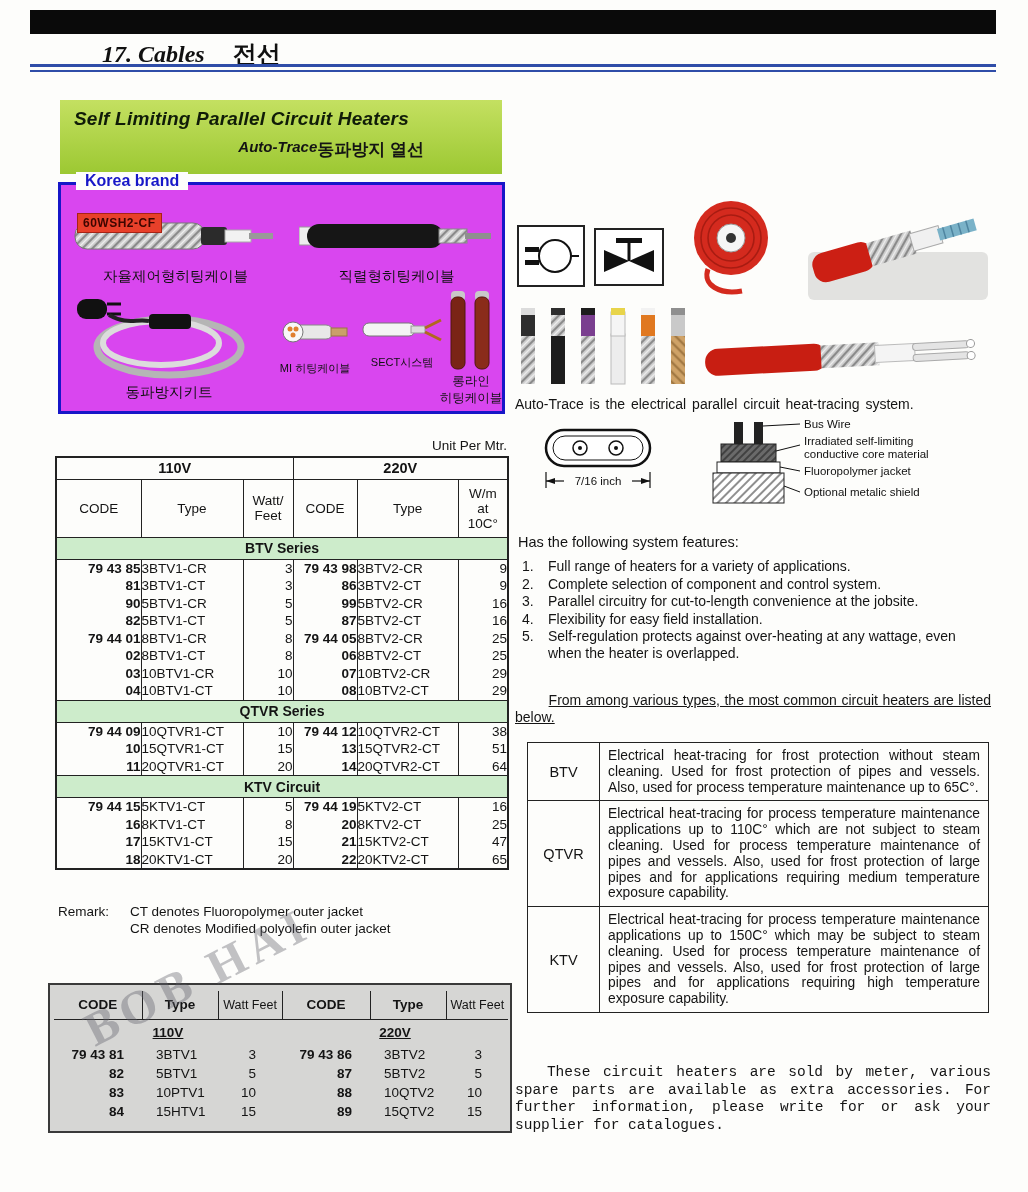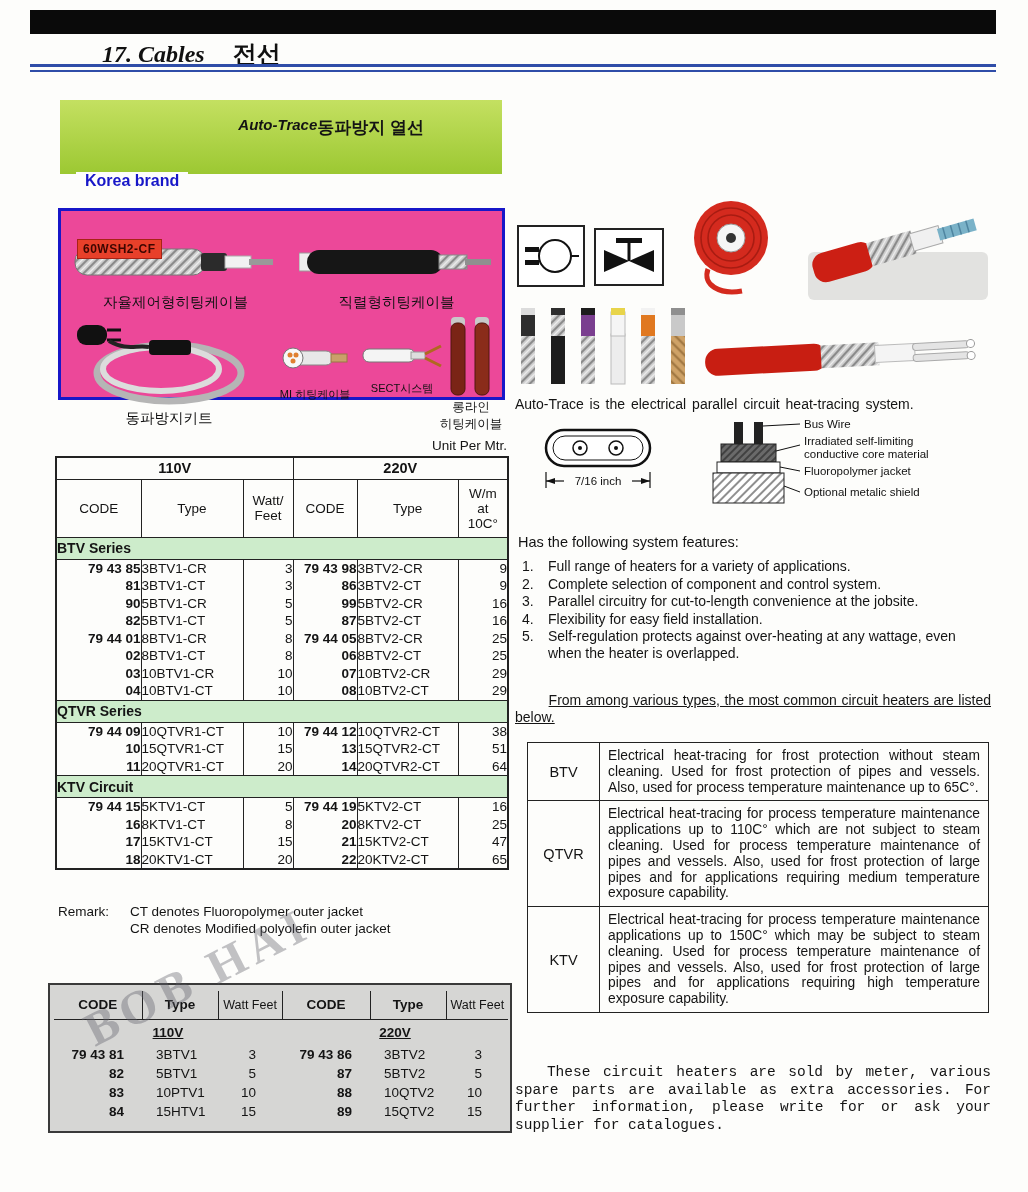--- a/index.html
+++ b/index.html
@@ -19,38 +19,38 @@
 
   
   .title-box { position:absolute; left:60px; top:100px; width:442px; height:74px;
     background:linear-gradient(to bottom,#c4e061,#9cc832); padding:8px 12px 0 14px; }
   .title-box .t1 { font-size:19px; font-weight:bold; font-style:italic; color:#101c08; letter-spacing:.2px; }
   .title-box .t2row { display:flex; justify-content:flex-end; padding:8px 66px 0 4px; }
   .title-box .t2a { font-size:15px; font-weight:bold; font-style:italic; }
   .title-box .t2b { font-size:17px; font-weight:bold; }
 
   
-  .korea-box { position:absolute; left:58px; top:182px; width:447px; height:192px; border:3px solid #1717c8; background:#ec4899;margin-top:26px; }
+  .korea-box { position:absolute; left:58px; top:182px; width:447px; height:232px; border:3px solid #1717c8; background:#d946ef; }
   .korea-tag { position:absolute; left:76px; top:172px; background:#fdfdfb; padding:0 9px; color:#1717c8; font-weight:bold; font-size:16px; z-index:3; }
   .kb-inner { position:relative; width:100%; height:100%; }
   .kb-abs { position:absolute; }
   .red-tag { position:absolute; left:16px; top:28px; background:#e8402a; color:#3d0600; font-weight:bold; font-size:12px; padding:2px 5px; border:1px solid #a82315; letter-spacing:.5px; z-index:2; }
   .cap { position:absolute; text-align:center; color:#111; }
   .cap14 { font-size:14.5px; }
   .cap11 { font-size:11px; }
   .cap12 { font-size:12.5px; }
   .pre { white-space:pre-line; }
 
   
   .unit-label { position:absolute; left:55px; top:438px; width:452px; text-align:right; font-size:13.5px; }
   .main-table { position:absolute; left:55px; top:456px; border-collapse:collapse; table-layout:fixed; width:452px; font-size:13.5px; border:2px solid #222; }
   .main-table td { border-left:1px solid #222; border-right:1px solid #222; overflow:hidden; }
   .vrow td { font-weight:bold; text-align:center; height:22px; border-bottom:1px solid #222; font-size:14.5px; }
   .hrow td { text-align:center; vertical-align:middle; height:58px; border-bottom:1px solid #222; line-height:15px; }
-  .band td { background:#cdeccb; font-weight:bold; text-align:left; height:22px; border-top:1px solid #222; border-bottom:1px solid #222; font-size:14px; }
+  .band td { background:#cdeccb; font-weight:bold; text-align:center; height:22px; border-top:1px solid #222; border-bottom:1px solid #222; font-size:14px; }
   .drow td { height:17.5px; line-height:17.5px; padding:0; }
   .c-code { text-align:right; padding-right:8px; font-weight:bold; }
   .c-type { text-align:left; padding-left:6px; }
   .c-watt { text-align:right; padding-right:16px; }
   .c-wm   { text-align:right; padding-right:12px; }
 
   
   .remark { position:absolute; left:58px; top:903px; width:452px; font-size:13.5px; line-height:17px; }
   .remark-label { position:absolute; left:0; top:0; }
   .remark-lines { margin-left:72px; }
@@ -116,20 +116,21 @@
 
   <div class="topbar"></div>
   <div class="page-header">
     <span class="ht-en">17. Cables</span>
     <span class="ht-kr">전선</span>
   </div>
   <div class="rule rule1"></div>
   <div class="rule rule2"></div>
 
   <div class="title-box">
+    <div class="t1">Self Limiting Parallel Circuit Heaters</div>
     <div class="t2row">
       <span class="t2a">Auto-Trace</span>
       <span class="t2b">동파방지 열선</span>
     </div>
   </div>
 
   <span class="korea-tag">Korea brand</span>
   <div class="korea-box">
     <div class="kb-inner">
       <span class="red-tag">60WSH2-CF</span>

